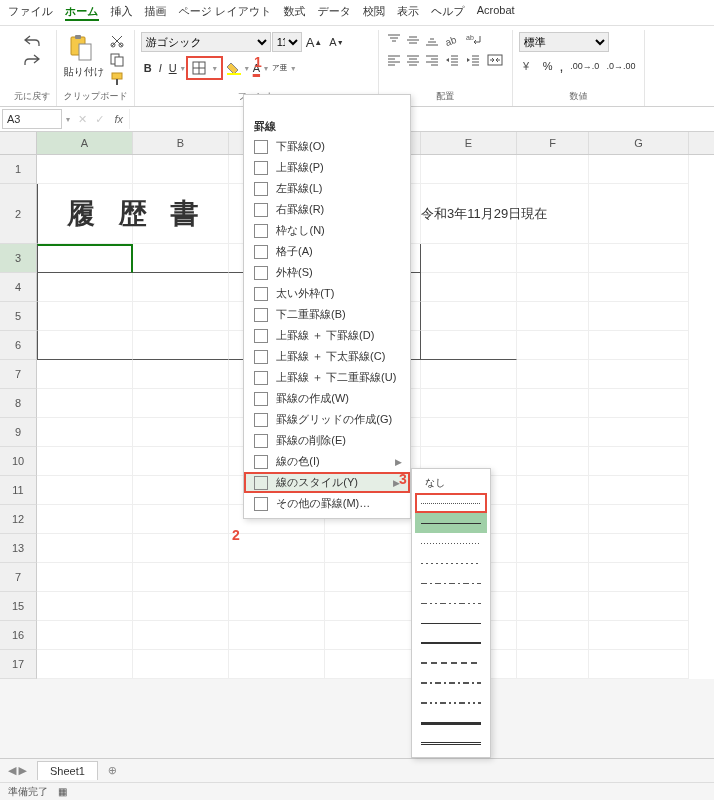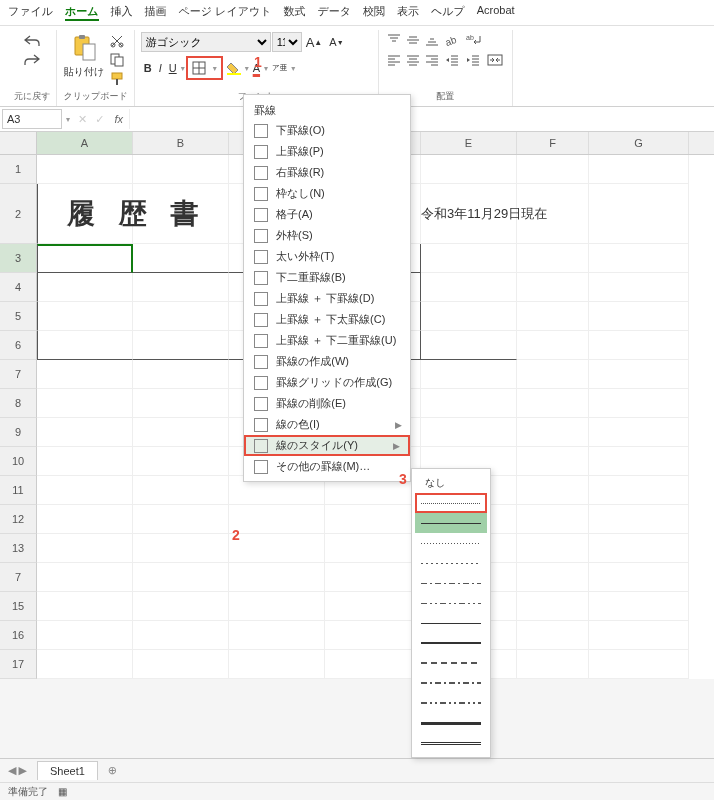--- a/index.html
+++ b/index.html
@@ -35,21 +35,21 @@
     .row { display: flex; }
     .row-h { width: 37px; text-align: center; border-right: 1px solid #ccc; border-bottom: 1px solid #ddd; background: #f0f0f0; color: #555; line-height: 29px; }
     .row-h.sel { background: #d5e5d5; }
     .cell { border-right: 1px solid #eee; border-bottom: 1px solid #eee; height: 29px; }
     .cell.sel { border: 2px solid #107c10; }
     
     .big-text { font-size: 28px; font-weight: bold; letter-spacing: 8px; padding-left: 6px; line-height: 60px; }
     .date-text { font-size: 13px; text-align: right; line-height: 60px;}
     
     .dropdown { position: absolute; background: #fff; border: 1px solid #ccc; box-shadow: 2px 2px 6px rgba(0,0,0,.15); width: 168px; z-index: 10; padding: 4px 0; }
-    .dd-header { font-weight: normal; padding: 4px 10px 2px; font-size: 11px; }
+    .dd-header { font-weight: bold; padding: 4px 10px 2px; font-size: 11px; margin-top: 16px; }
     .dd-item { padding: 3px 10px; display: flex; align-items: center; gap: 8px; cursor: pointer; position: relative; }
     .dd-item.highlight { border: 2px solid #e74c3c; background: #e5eee5; margin: 0; padding: 1px 8px; }
     .dd-icon { width: 14px; height: 14px; border: 1px solid #888; display: inline-block; flex-shrink: 0; }
     .dd-arrow { position: absolute; right: 8px; color: #888; font-size: 9px; }
     
     .submenu { position: absolute; background: #fff; border: 1px solid #ccc; box-shadow: 2px 2px 6px rgba(0,0,0,.15); width: 80px; z-index: 11; padding: 4px 3px; }
     .sm-item { height: 20px; display: flex; align-items: center; justify-content: center; cursor: pointer; position: relative; }
     .sm-item.highlight { border: 2px solid #e74c3c; }
     .sm-item.selected { background: #a0d0a8; }
     .line-preview { width: 60px; height: 1px; background: #333; }
@@ -93,21 +93,21 @@
       <div class="btn">
           <svg width="16" height="14">
             <path d="M10 2 L15 6 L10 10 M15 6 H5 Q1 6 1 10 V12" fill="none" stroke="#555" stroke-width="1.3"></path>
           </svg>
         </div>
     </div>
     <div class="group-label">元に戻す</div>
   </div>
   <div class="group">
     <div class="group-content">
-      <div class="vcol" style="align-items:center">
+      <div class="vcol" style="align-items:flex-start">
         <div class="btn">
             <svg width="26" height="28">
               <rect x="4" y="3" width="14" height="18" rx="1" fill="#f5c848" stroke="#c09020"></rect>
               <rect x="8" y="1" width="6" height="4" rx="1" fill="#888"></rect>
               <rect x="12" y="10" width="12" height="16" fill="#fff" stroke="#888"></rect>
             </svg>
           </div>
         <span style="font-size:10px">貼り付け</span>
       </div>
       <div class="vcol">
@@ -261,20 +261,39 @@
         <div class="btn">
             <svg width="16" height="12">
               <rect x="1" y="1" width="14" height="10" fill="none" stroke="#555"></rect>
               <path d="M3 6 H7 M5 4 L7 6 L5 8 M13 6 H9 M11 4 L9 6 L11 8" fill="none" stroke="#555"></path>
             </svg>
           </div>
       </div>
     </div>
     <div class="group-label">配置</div>
   </div>
+  <div class="group">
+    <div class="group-content vcol" style="gap:4px">
+      <div class="hrow">
+          <select style="width:90px;height:20px;border:1px solid #ccc;font-size:11px"><option>標準</option></select>
+        </div>
+      <div class="hrow">
+        <div class="btn">
+            <svg width="14" height="14">
+              <text x="1" y="11" font-size="11" fill="#555">¥</text>
+            </svg>
+          </div>
+        <div class="btn">%</div>
+        <div class="btn" style="font-size:14px">,</div>
+        <div class="btn" style="font-size:9px">.00→.0</div>
+        <div class="btn" style="font-size:9px">.0→.00</div>
+      </div>
+    </div>
+    <div class="group-label">数値</div>
+  </div>
 </div>
 
 <div class="namebox-row">
   <div class="namebox">A3</div>
   <span style="color:#999;font-size:8px;padding:0 4px">▾</span>
   <span style="padding:0 4px;color:#ccc">✕</span>
   <span style="padding:0 4px;color:#ccc">✓</span>
   <span class="fx-label">fx</span>
   <div style="flex:1;border-left:1px solid #eee;height:20px"></div>
 </div>
@@ -474,20 +493,24 @@
       <div class="dd-item">
         <span class="dd-icon"></span>
         <span>下罫線(O)</span>
       </div>
       <div class="dd-item">
         <span class="dd-icon"></span>
         <span>上罫線(P)</span>
       </div>
       <div class="dd-item">
         <span class="dd-icon"></span>
+        <span>左罫線(L)</span>
+      </div>
+      <div class="dd-item">
+        <span class="dd-icon"></span>
         <span>右罫線(R)</span>
       </div>
       <div class="dd-item">
         <span class="dd-icon"></span>
         <span>枠なし(N)</span>
       </div>
       <div class="dd-item">
         <span class="dd-icon"></span>
         <span>格子(A)</span>
       </div>

